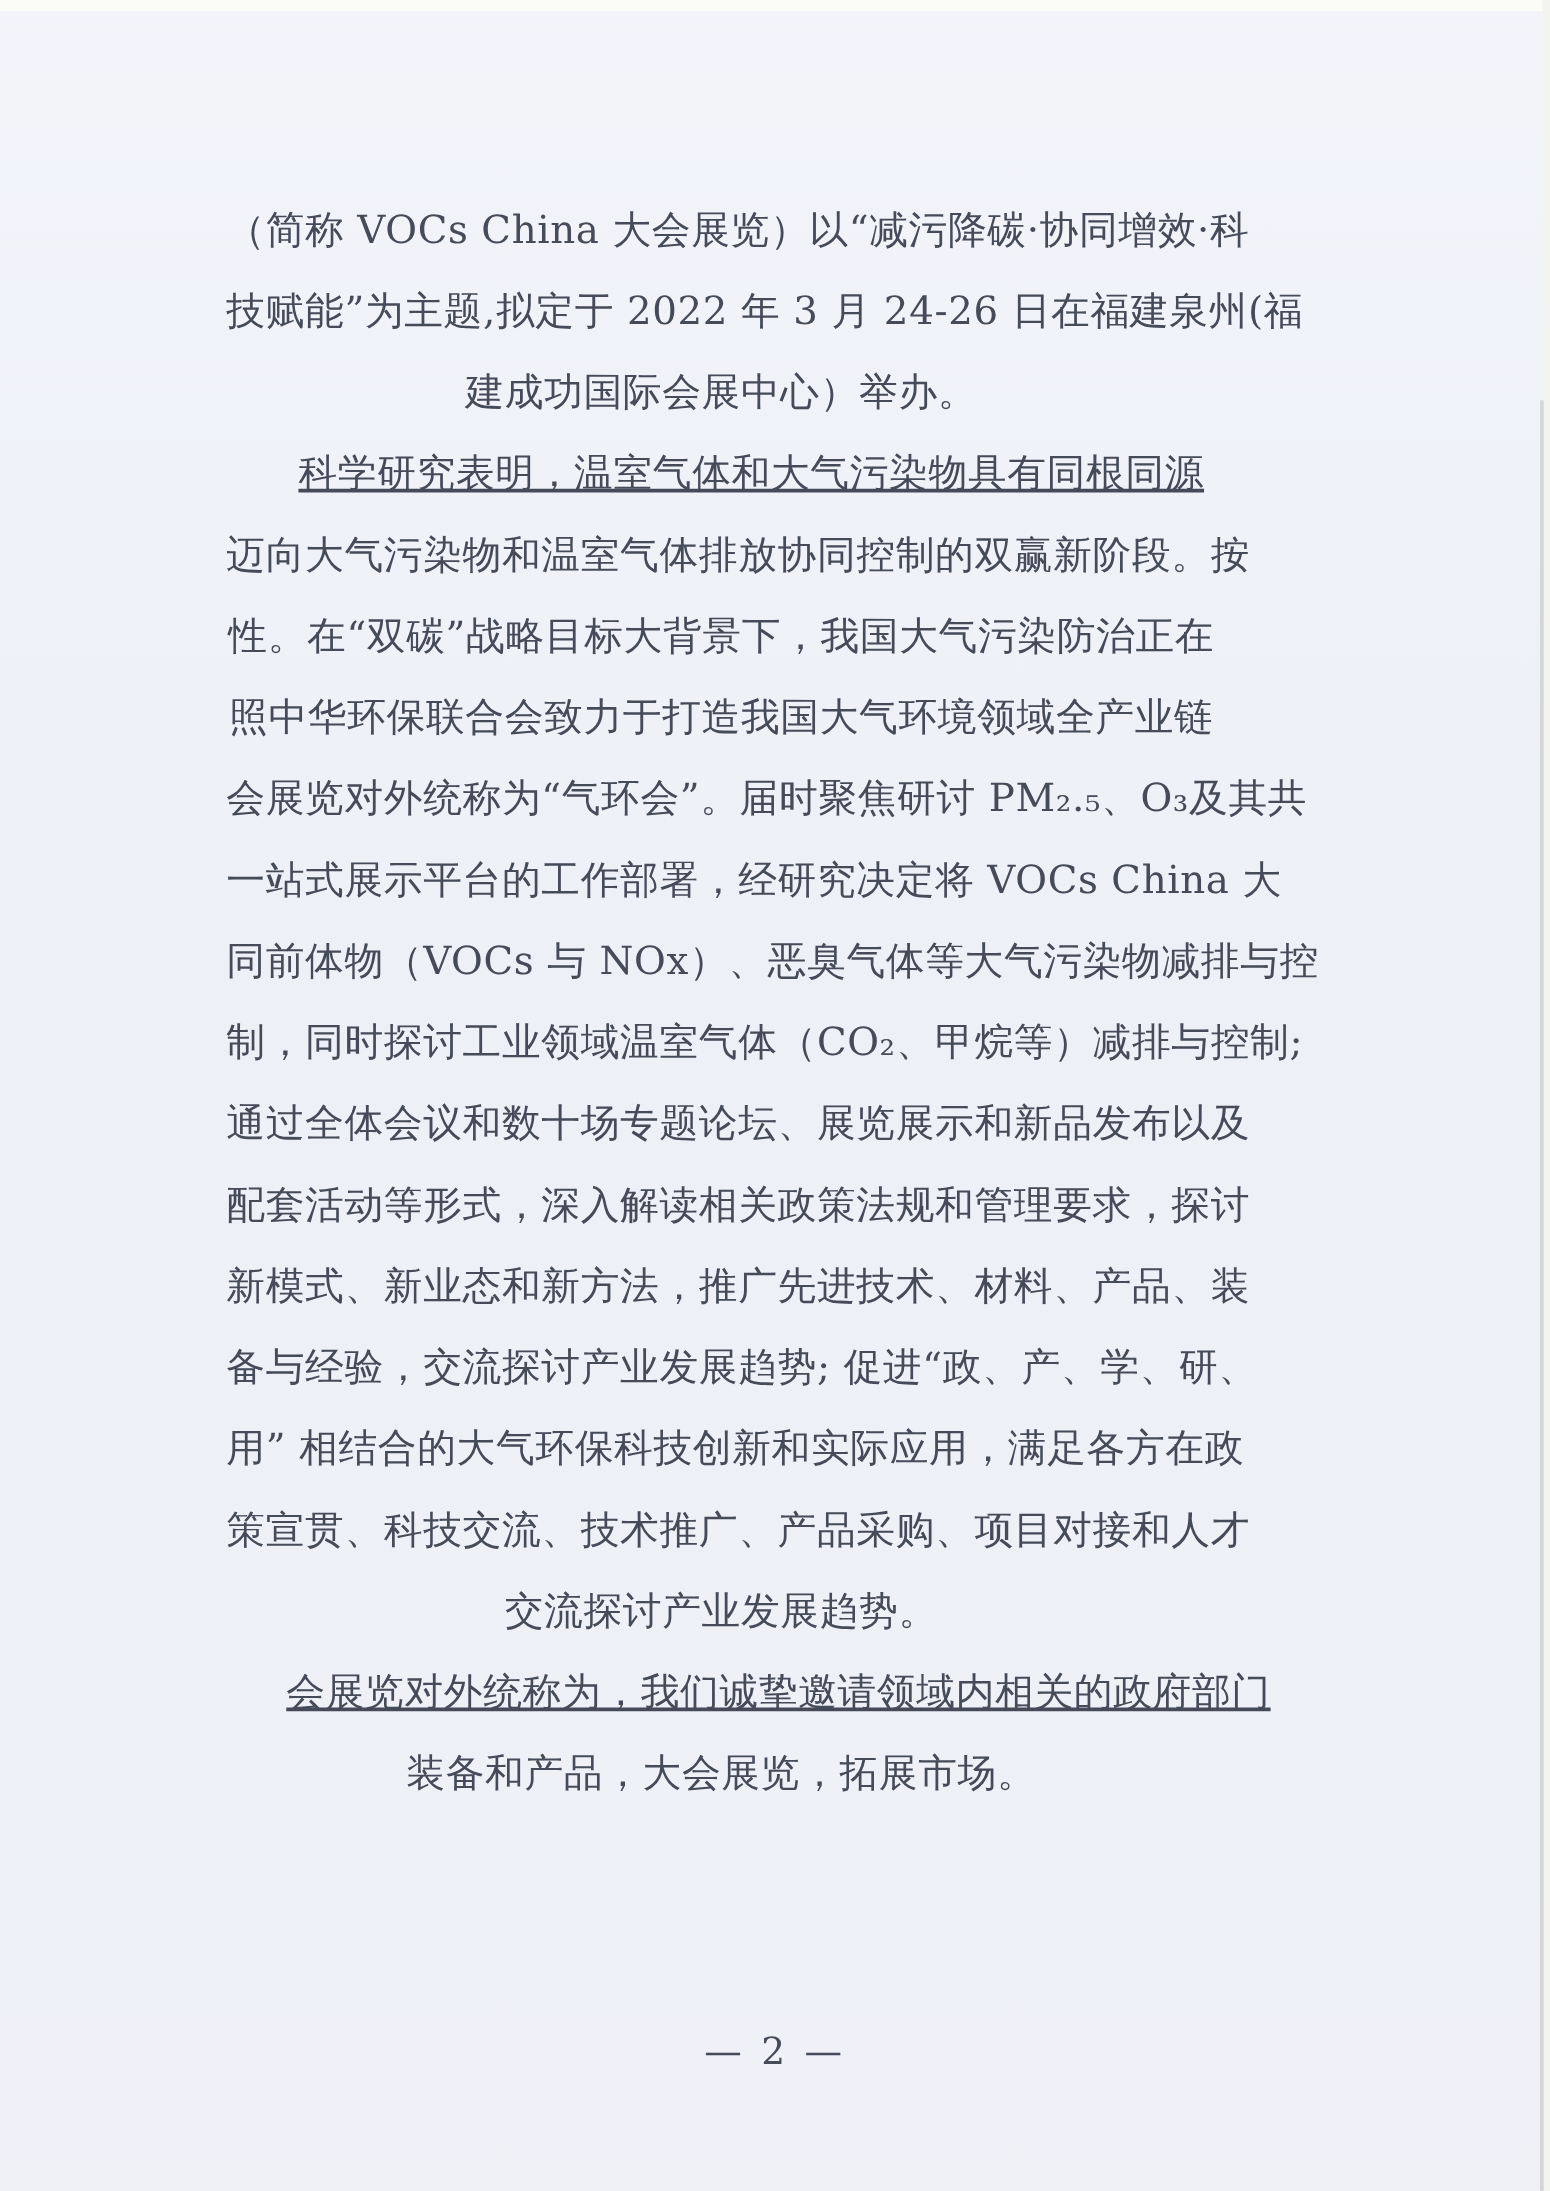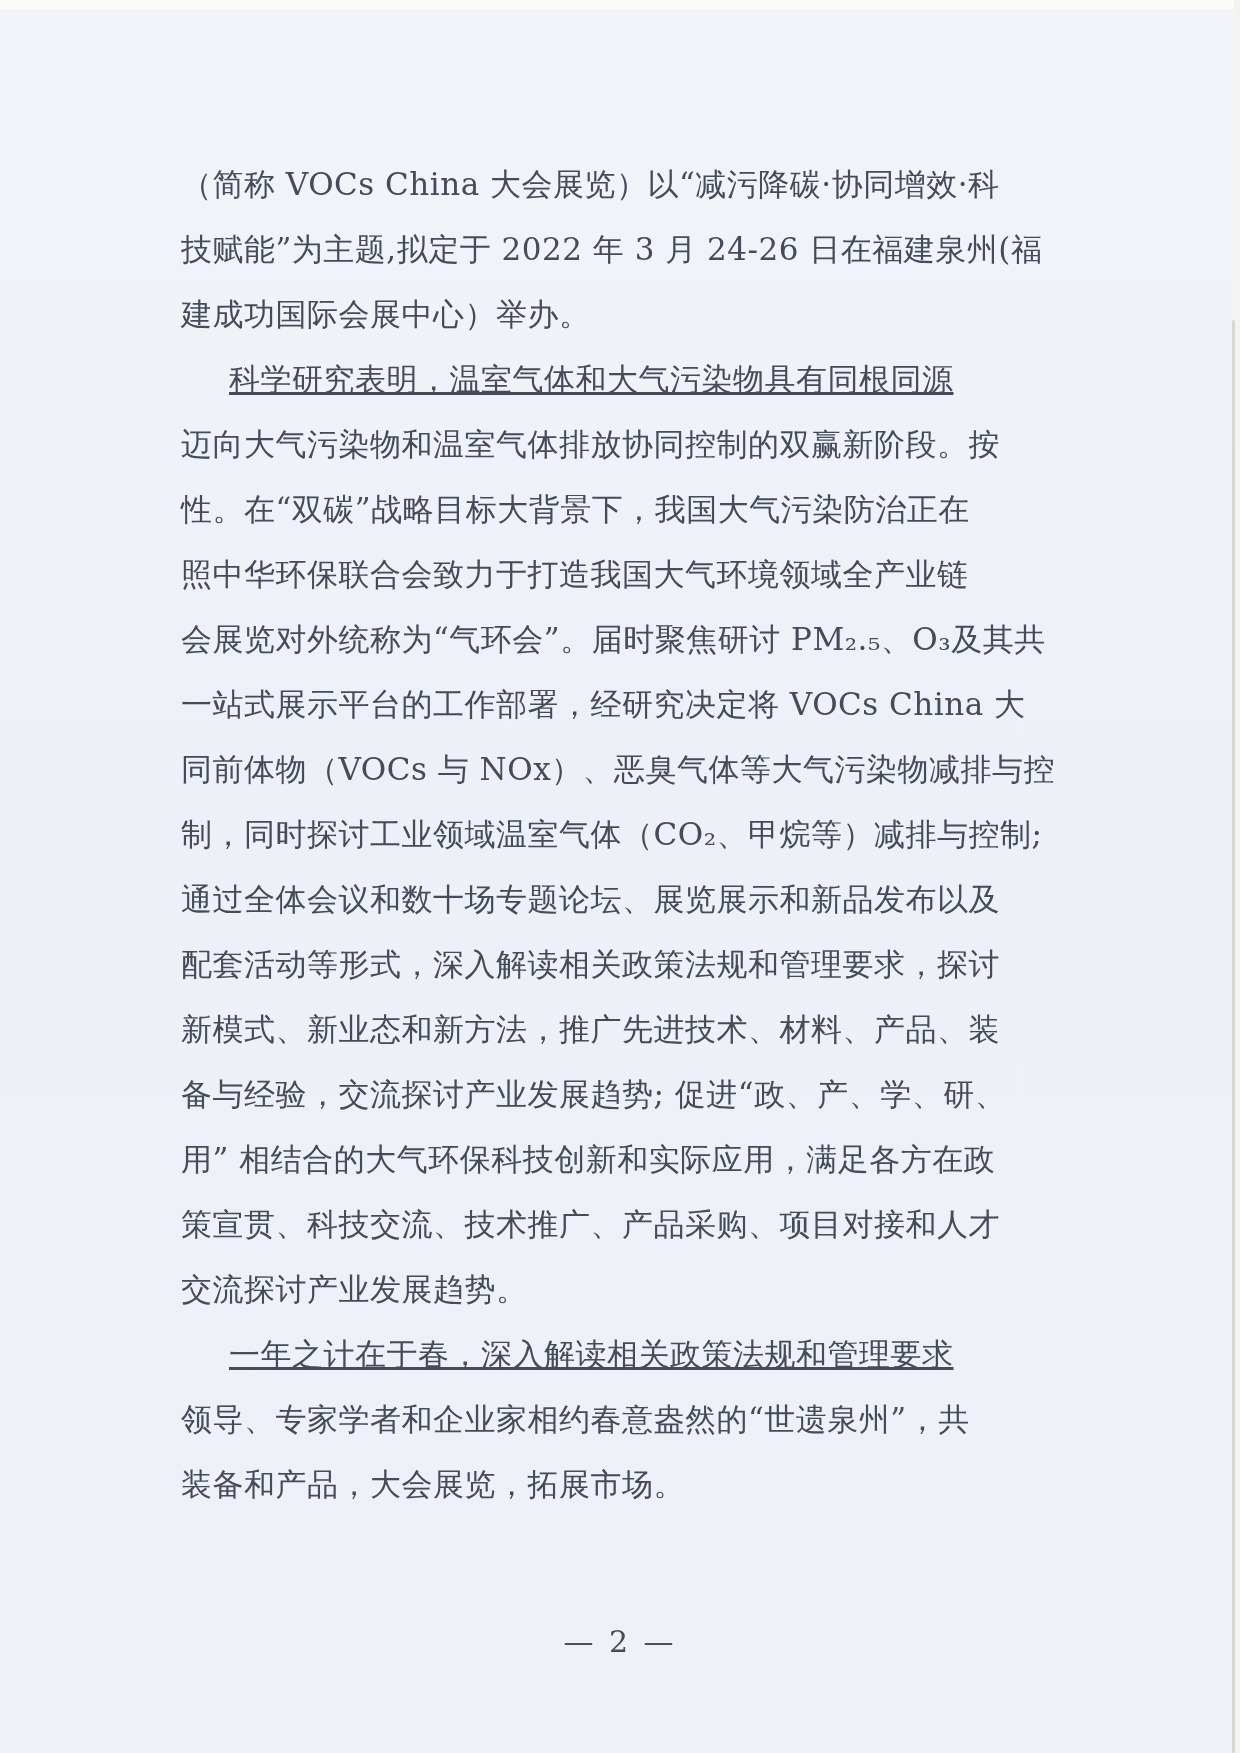--- a/index.html
+++ b/index.html
@@ -40,20 +40,21 @@
   }
 
   .line {
     height: 65px;
     line-height: 65px;
     font-size: 31px;
     letter-spacing: 0.5px;
     color: var(--ink, #454b59);
     white-space: nowrap;
     overflow: visible;
+    text-align: center;
   }
   .line.indent { padding-left: 48px; text-decoration: underline; }
 
   .page-number {
     position: absolute;
     left: 0; top: 1622px; width: 100%;
     text-align: center;
     font-size: 30px;
     line-height: 40px;
     letter-spacing: 3px;
@@ -78,22 +79,21 @@
       <div class="line">一站式展示平台的工作部署，经研究决定将 VOCs China 大</div>
       <div class="line">同前体物（VOCs 与 NOx）、恶臭气体等大气污染物减排与控</div>
       <div class="line">制，同时探讨工业领域温室气体（CO₂、甲烷等）减排与控制;</div>
       <div class="line">通过全体会议和数十场专题论坛、展览展示和新品发布以及</div>
       <div class="line">配套活动等形式，深入解读相关政策法规和管理要求，探讨</div>
       <div class="line">新模式、新业态和新方法，推广先进技术、材料、产品、装</div>
       <div class="line">备与经验，交流探讨产业发展趋势; 促进“政、产、学、研、</div>
       <div class="line">用” 相结合的大气环保科技创新和实际应用，满足各方在政</div>
       <div class="line">策宣贯、科技交流、技术推广、产品采购、项目对接和人才</div>
       <div class="line">交流探讨产业发展趋势。</div>
-      <div class="line indent">一年之计在于春，深入解读相关政策法规和管理要求</div>
-      <div class="line">领导、专家学者和企业家相约春意盎然的“世遗泉州”，共</div>
+      <div class="line indent">会展览对外统称为，我们诚挚邀请领域内相关的政府部门</div>
       <div class="line">装备和产品，大会展览，拓展市场。</div>
     </div>
 
   <div class="page-number">— 2 —</div>
 
   <div class="edge-outer"></div>
   <div class="edge-line"></div>
 </div>
 
 </body></html>

